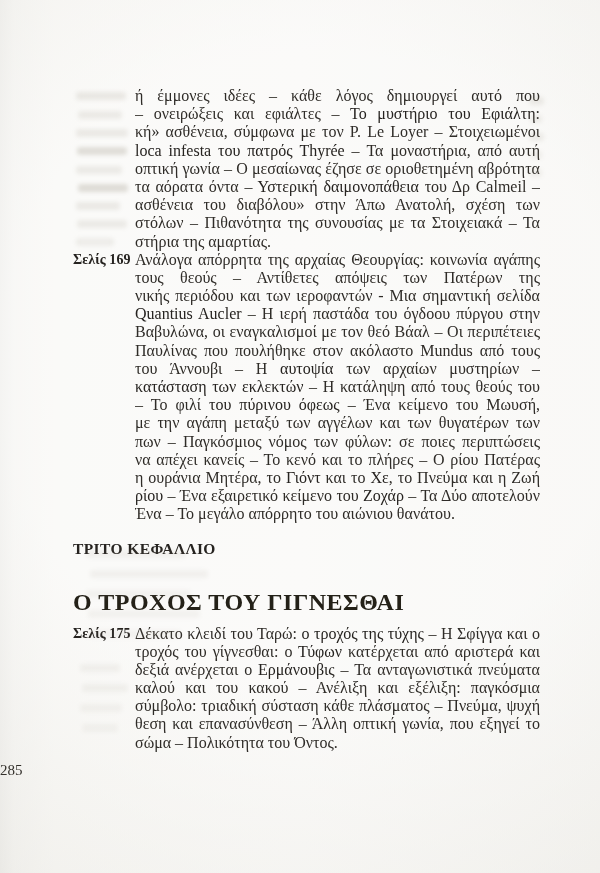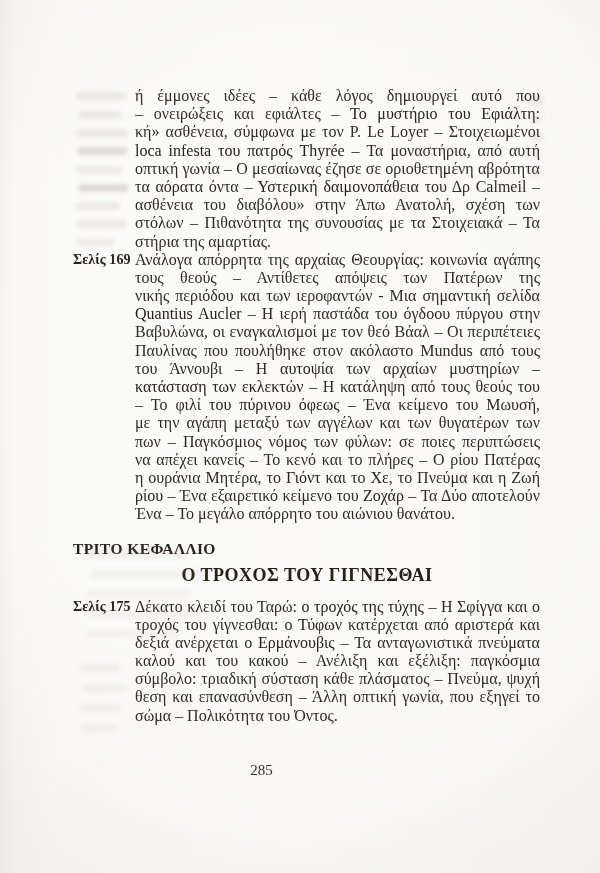--- a/index.html
+++ b/index.html
@@ -28,28 +28,28 @@
     overflow:hidden;
   }
   .line.last{text-align-last:left;}
   .line .b{font-weight:normal;color:#262320;}
   .kicker{
     margin-top:15px;width:468px;text-align:left;
     font-weight:bold;font-size:15.5px;line-height:19px;
     letter-spacing:.4px;color:#262320;
   }
   .chapter-title{
-    margin-top:5px;width:468px;text-align:center;
-    font-weight:bold;font-size:18px;line-height:24px;
+    margin-top:32px;width:468px;
+    font-weight:bold;font-size:24px;line-height:24px;
     letter-spacing:.5px;color:#242118;
   }
   .entry.after-title{margin-top:11px;}
   .pagenum{
     position:absolute;top:762px;left:0;width:523px;
-    text-align:center;font-size:15px;color:#33302b;
+    text-align:left;font-size:15px;color:#33302b;
   }
   .ghost{
     position:absolute;height:8px;border-radius:3px;
     background:#948c7b;filter:blur(2px);
   }
 </style>
 </head>
 <body>
 
 <div class="page">

